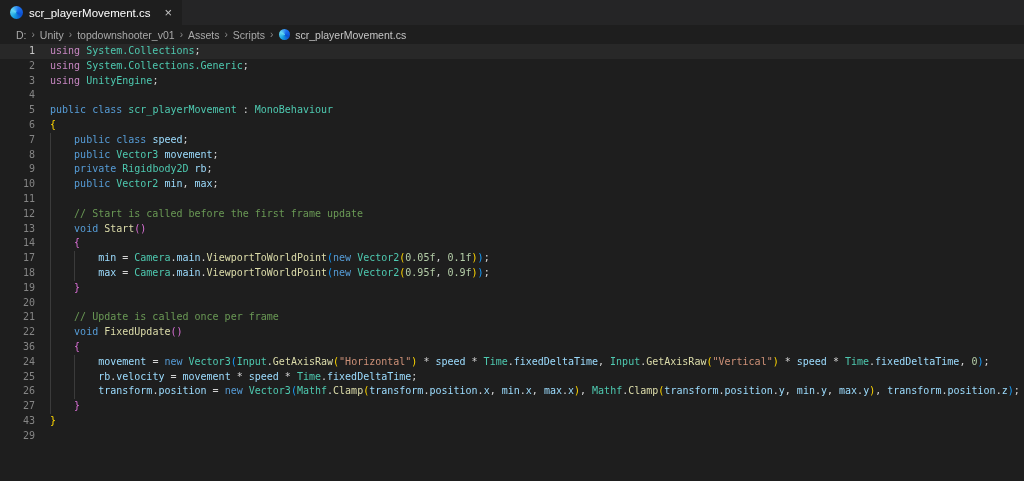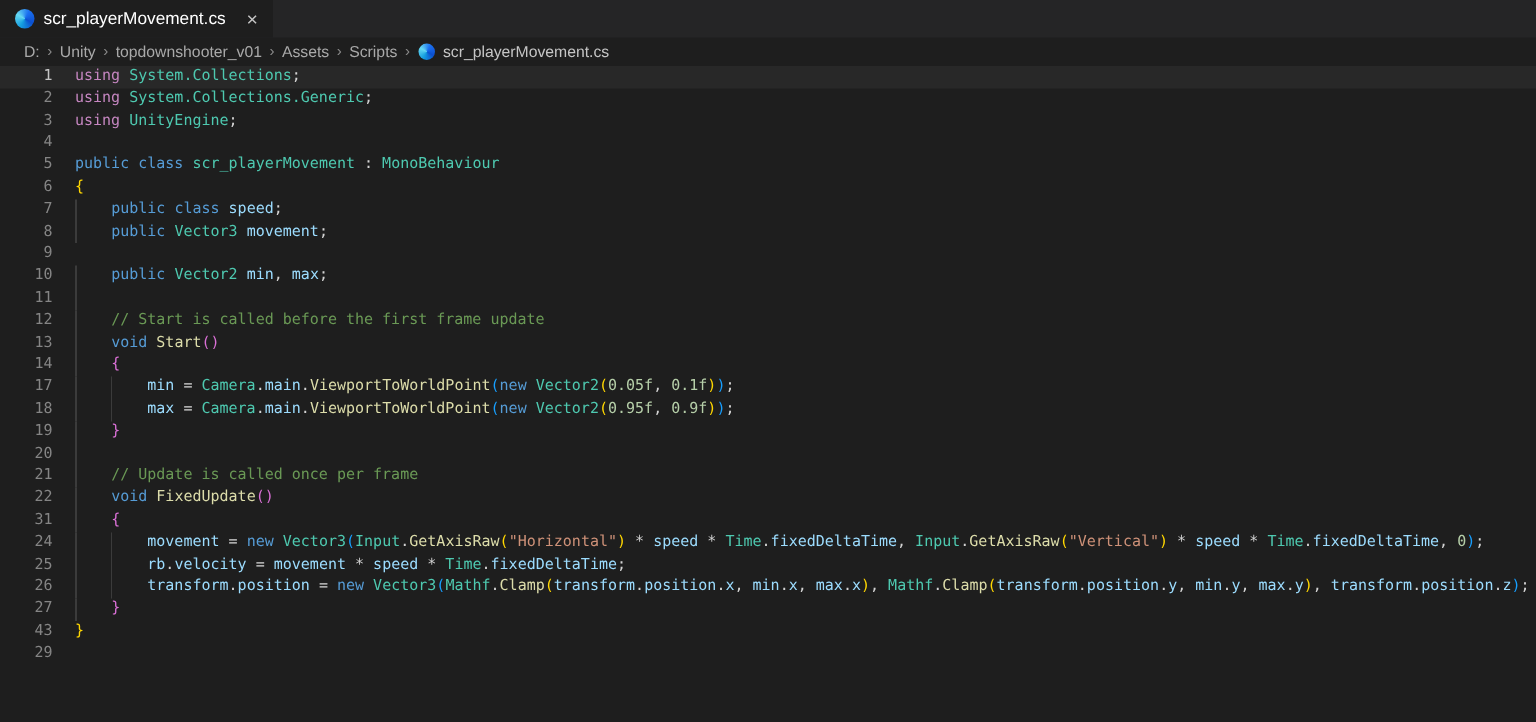--- a/index.html
+++ b/index.html
@@ -122,20 +122,21 @@
     <div class="line">
       <div class="num">7</div>
       <div class="content"><span class="guide">    </span><span class="tk-kw">public</span><span class="tk-plain"> </span><span class="tk-kw">class</span><span class="tk-plain"> </span><span class="tk-member">speed</span><span class="tk-plain">;</span></div>
     </div>
     <div class="line">
       <div class="num">8</div>
       <div class="content"><span class="guide">    </span><span class="tk-kw">public</span><span class="tk-plain"> </span><span class="tk-type">Vector3</span><span class="tk-plain"> </span><span class="tk-member">movement</span><span class="tk-plain">;</span></div>
     </div>
     <div class="line">
       <div class="num">9</div>
+      <div class="content"><span class="guide">    </span><span class="tk-kw">private</span><span class="tk-plain"> </span><span class="tk-type">Rigidbody2D</span><span class="tk-plain"> </span><span class="tk-member">rb</span><span class="tk-plain">;</span></div>
     </div>
     <div class="line">
       <div class="num">10</div>
       <div class="content"><span class="guide">    </span><span class="tk-kw">public</span><span class="tk-plain"> </span><span class="tk-type">Vector2</span><span class="tk-plain"> </span><span class="tk-member">min</span><span class="tk-plain">, </span><span class="tk-member">max</span><span class="tk-plain">;</span></div>
     </div>
     <div class="line">
       <div class="num">11</div>
       <div class="content"><span class="guide">    </span></div>
     </div>
     <div class="line">
@@ -168,21 +169,21 @@
     </div>
     <div class="line">
       <div class="num">21</div>
       <div class="content"><span class="guide">    </span><span class="tk-comment">// Update is called once per frame</span></div>
     </div>
     <div class="line">
       <div class="num">22</div>
       <div class="content"><span class="guide">    </span><span class="tk-kw">void</span><span class="tk-plain"> </span><span class="tk-method">FixedUpdate</span><span class="tk-b2">()</span></div>
     </div>
     <div class="line">
-      <div class="num">31</div>
+      <div class="num">36</div>
       <div class="content"><span class="guide">    </span><span class="tk-b2">{</span></div>
     </div>
     <div class="line">
       <div class="num">24</div>
       <div class="content"><span class="guide">    </span><span class="guide">    </span><span class="tk-member">movement</span><span class="tk-plain"> = </span><span class="tk-kw">new</span><span class="tk-plain"> </span><span class="tk-type">Vector3</span><span class="tk-b3">(</span><span class="tk-type">Input</span><span class="tk-plain">.</span><span class="tk-method">GetAxisRaw</span><span class="tk-b1">(</span><span class="tk-string">"Horizontal"</span><span class="tk-b1">)</span><span class="tk-plain"> * </span><span class="tk-member">speed</span><span class="tk-plain"> * </span><span class="tk-type">Time</span><span class="tk-plain">.</span><span class="tk-member">fixedDeltaTime</span><span class="tk-plain">, </span><span class="tk-type">Input</span><span class="tk-plain">.</span><span class="tk-method">GetAxisRaw</span><span class="tk-b1">(</span><span class="tk-string">"Vertical"</span><span class="tk-b1">)</span><span class="tk-plain"> * </span><span class="tk-member">speed</span><span class="tk-plain"> * </span><span class="tk-type">Time</span><span class="tk-plain">.</span><span class="tk-member">fixedDeltaTime</span><span class="tk-plain">, </span><span class="tk-num">0</span><span class="tk-b3">)</span><span class="tk-plain">;</span></div>
     </div>
     <div class="line">
       <div class="num">25</div>
       <div class="content"><span class="guide">    </span><span class="guide">    </span><span class="tk-member">rb</span><span class="tk-plain">.</span><span class="tk-member">velocity</span><span class="tk-plain"> = </span><span class="tk-member">movement</span><span class="tk-plain"> * </span><span class="tk-member">speed</span><span class="tk-plain"> * </span><span class="tk-type">Time</span><span class="tk-plain">.</span><span class="tk-member">fixedDeltaTime</span><span class="tk-plain">;</span></div>
     </div>

